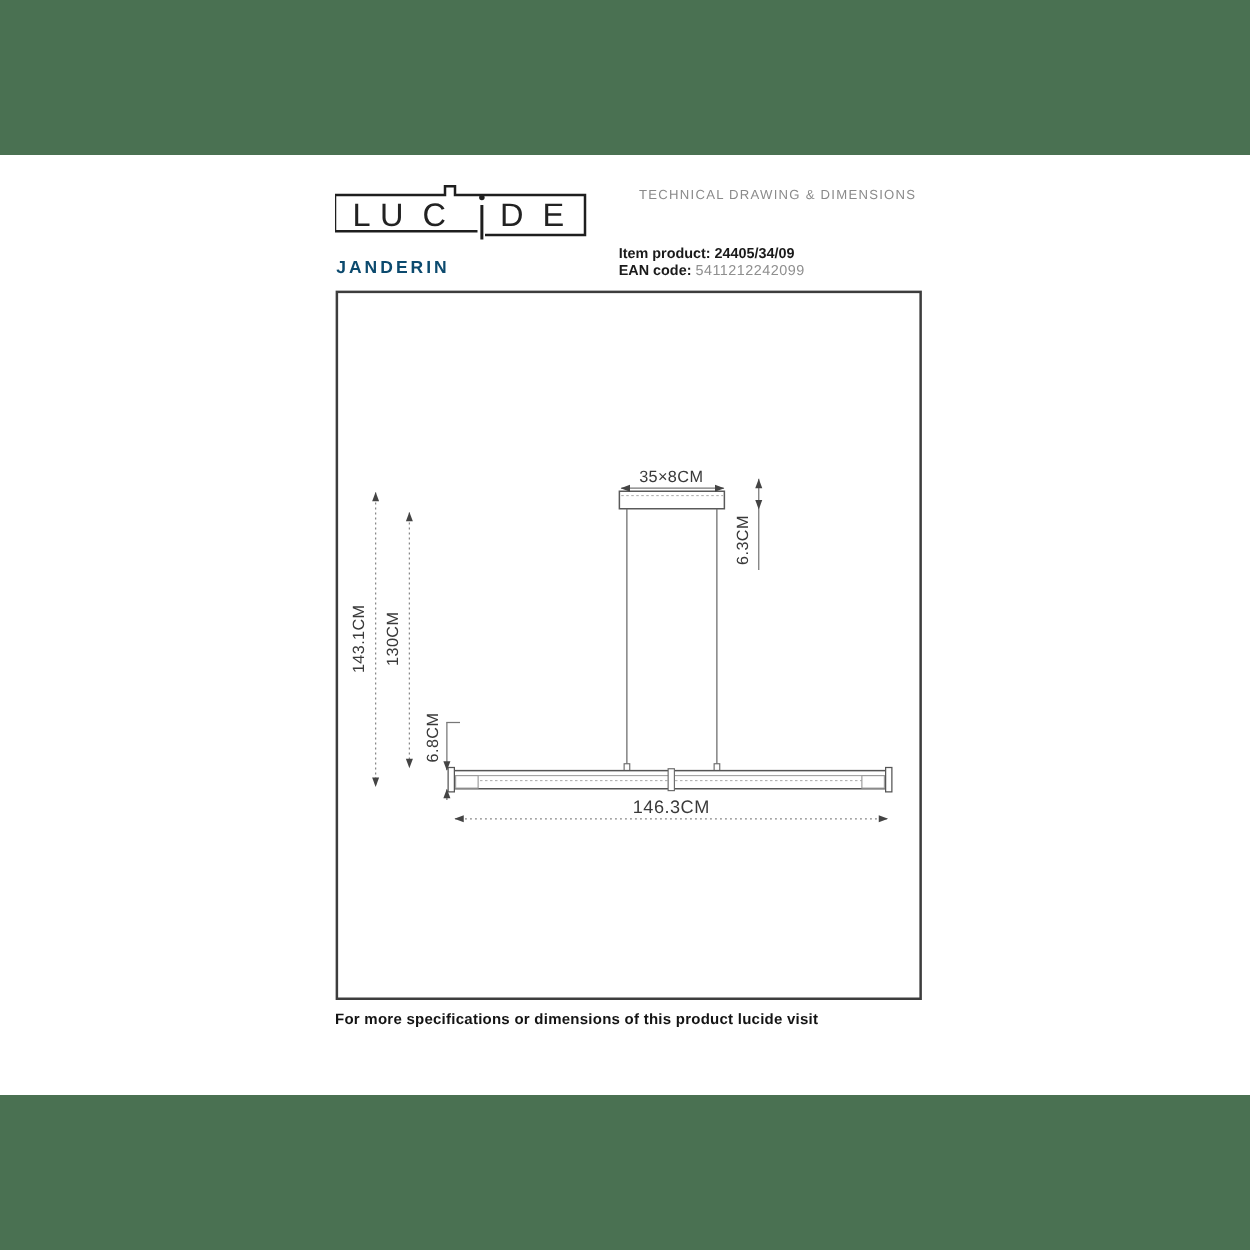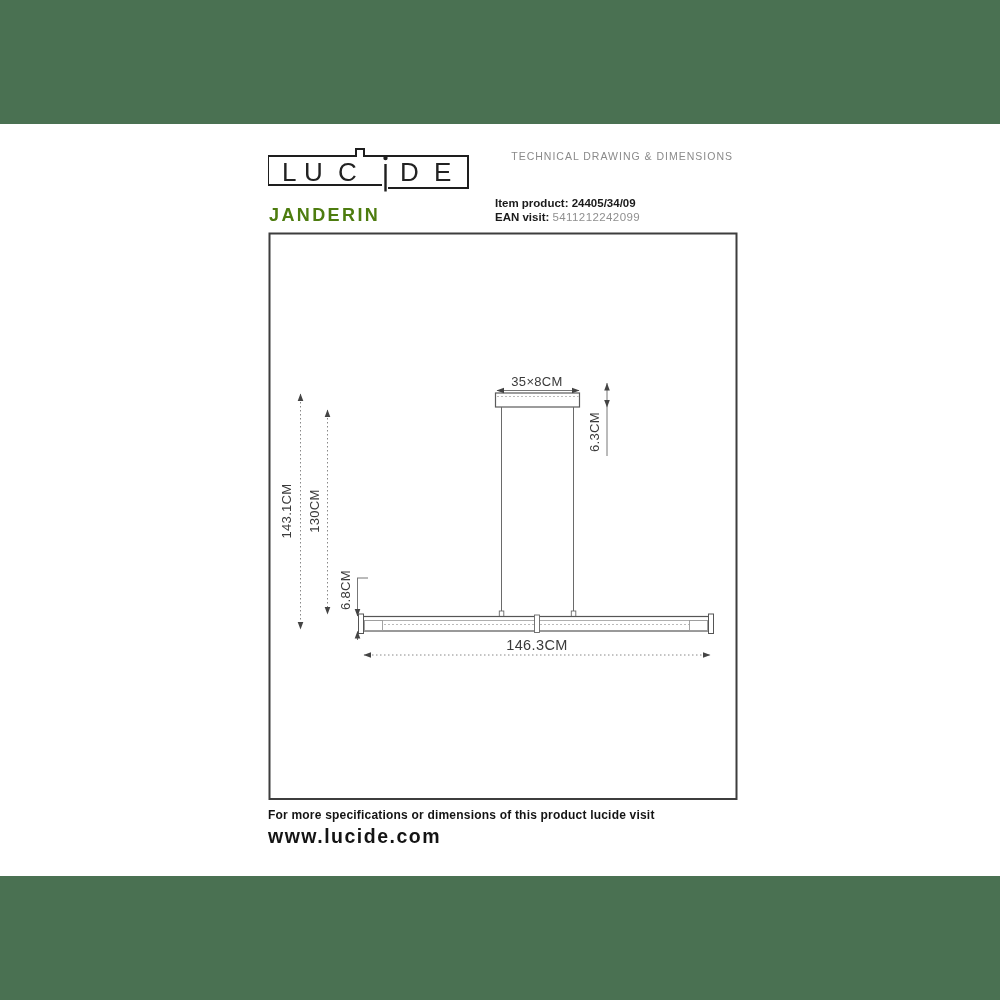--- a/index.html
+++ b/index.html
@@ -4,22 +4,22 @@
 <style>
   html,body{margin:0;padding:0;background:#ffffff;}
   .page{position:relative;width:1000px;height:1000px;background:#ffffff;overflow:hidden;
         font-family:"Liberation Sans", sans-serif;color:#1c1c1c;}
   .band{position:absolute;left:0;width:1000px;height:124px;background:#4a7152;}
   .band-top{top:0;}
   .band-bottom{top:876px;}
   .logo-svg{position:absolute;left:268px;top:143px;width:202px;height:52px;}
   .doc-type{position:absolute;top:150px;right:267px;font-size:10.5px;letter-spacing:1px;
             color:#8a8a8a;white-space:nowrap;}
-  .product-name{position:absolute;left:269px;top:205px;font-size:18px;font-weight:bold;
-                letter-spacing:2.4px;white-space:nowrap;color:#4d7c0f;}
+  .product-name{position:absolute;left:269px;top:205px;font-size:14px;font-weight:bold;
+                letter-spacing:2.4px;white-space:nowrap;color:#0c4a6e;}
   .item-info{position:absolute;left:495px;top:196px;font-size:11.5px;line-height:14px;}
   .item-info .row{white-space:nowrap;}
   .lbl{font-weight:bold;color:#1a1a1a;}
   .val-bold{font-weight:bold;color:#1a1a1a;}
   .val-gray{font-weight:normal;color:#8f8f8f;letter-spacing:0.4px;}
   .drawing-svg{position:absolute;left:268px;top:232px;width:470px;height:568px;}
   .dim-text{fill:#3a3a3a;font-size:13px;letter-spacing:0.3px;font-family:"Liberation Sans",sans-serif;}
   .dim-text-lg{fill:#3a3a3a;font-size:14.5px;letter-spacing:0.4px;font-family:"Liberation Sans",sans-serif;}
   .footer{position:absolute;left:268px;top:808px;}
   .footer-note{font-size:12px;font-weight:bold;letter-spacing:0.2px;color:#141414;white-space:nowrap;}
@@ -47,21 +47,21 @@
   <div class="doc-type">TECHNICAL DRAWING &amp; DIMENSIONS</div>
 
   <div class="product-name">JANDERIN</div>
 
   <div class="item-info">
     <div class="row">
       <span class="lbl">Item product:</span>
       <span class="val-bold">24405/34/09</span>
     </div>
     <div class="row">
-      <span class="lbl">EAN visit:</span>
+      <span class="lbl">EAN code:</span>
       <span class="val-gray">5411212242099</span>
     </div>
   </div>
 
   <svg class="drawing-svg" viewBox="268 232 470 568">
 
     <rect x="269.5" y="233.5" width="467" height="565.5" fill="#ffffff" stroke="#3d3d3d" stroke-width="2"></rect>
 
     <g>
       <rect x="495.5" y="393" width="84" height="14" fill="#ffffff" stroke="#5a5a5a" stroke-width="1.2"></rect>
@@ -128,16 +128,15 @@
     <g>
       <text class="dim-text-lg" x="537" y="650" text-anchor="middle">146.3CM</text>
       <line x1="364" y1="655" x2="710" y2="655" stroke="#888888" stroke-width="1" stroke-dasharray="1.5 2.5"></line>
       <polygon points="363.5,655 371,652.2 371,657.8" fill="#444444"></polygon>
       <polygon points="710.5,655 703,652.2 703,657.8" fill="#444444"></polygon>
     </g>
   </svg>
 
   <div class="footer">
     <div class="footer-note">For more specifications or dimensions of this product lucide visit</div>
-    <div class="footer-site">www.lucide.com</div>
   </div>
 
 </div>
 
 </body></html>

